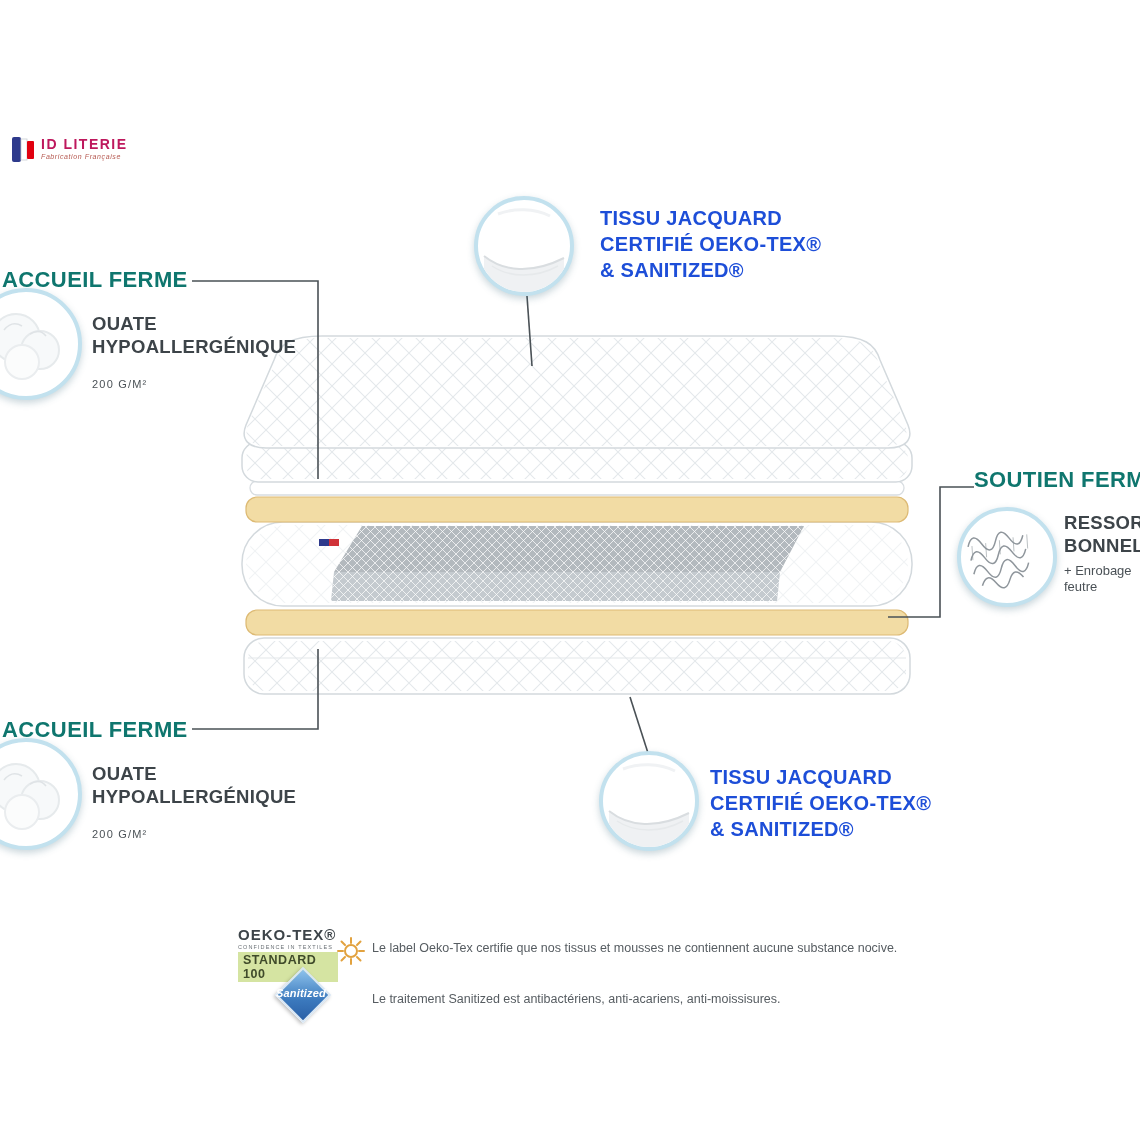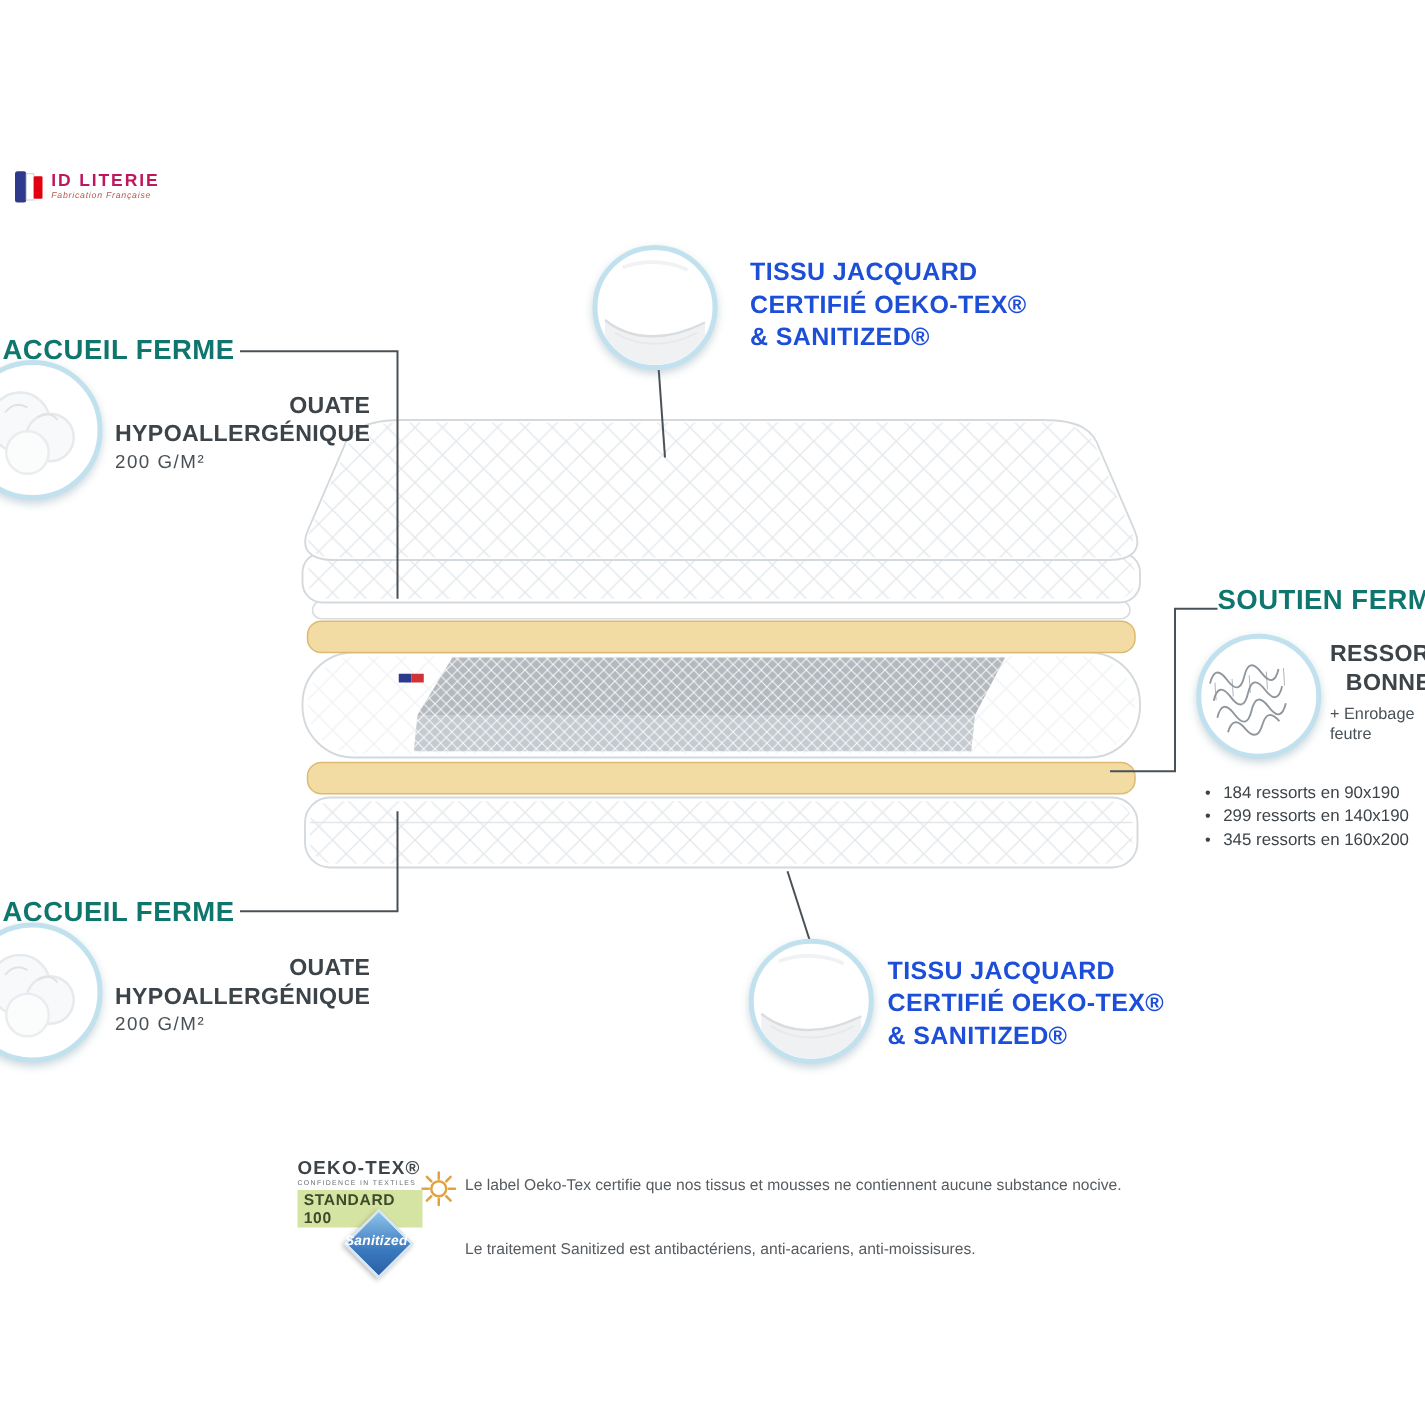--- a/index.html
+++ b/index.html
@@ -10,22 +10,22 @@
   
   .brand{left:12px;top:136px;display:flex;align-items:flex-start;gap:5px;z-index:5;}
   .brand-name{font-weight:bold;font-size:14px;letter-spacing:1.5px;color:#be185d;line-height:16px;}
   .brand-tagline{font-size:7px;font-style:italic;color:#b5574f;letter-spacing:.6px;margin-top:1px;}
 
   
   .h-title{font-weight:bold;font-size:22px;line-height:26px;letter-spacing:.4px;color:#0f766e;white-space:nowrap;z-index:4;}
   .callout-big div{font-weight:bold;font-size:20px;line-height:26px;letter-spacing:.3px;color:#1d4ed8;white-space:nowrap;}
   .callout-big{z-index:4;}
   .material{z-index:4;}
-  .material .l{font-weight:bold;font-size:18.5px;line-height:23px;letter-spacing:.3px;white-space:nowrap;color:#3d4449;text-align:right;}
-  .material .w{font-size:15px;line-height:16px;letter-spacing:1.2px;margin-top:4px;color:#4a5156;}
+  .material .l{font-weight:bold;font-size:18.5px;line-height:23px;letter-spacing:.3px;white-space:nowrap;color:#3d4449;}
+  .material .w{font-size:11px;line-height:16px;letter-spacing:1.2px;margin-top:18px;color:#4a5156;}
   .material .n{font-size:13px;line-height:16px;color:#4a5156;white-space:nowrap;}
   .material .n.first{margin-top:6px;}
 
   .bullets{z-index:4;}
   .bullet-row{display:flex;align-items:flex-start;font-size:13.5px;line-height:19px;white-space:nowrap;color:#3d4449;}
   .bullet-row::before{content:"\2022";margin-right:10px;font-size:13px;color:#3d4449;}
 
   
   .circle{position:absolute;background:#fff;border:4px solid #c2e1ee;border-radius:50%;
           box-shadow:0 3px 7px rgba(70,110,130,.28);z-index:3;overflow:hidden;box-sizing:border-box;}
@@ -180,25 +180,20 @@
 
   <div class="abs h-title" style="left:974px;top:467px;">SOUTIEN FERME</div>
 
   <div class="abs material" style="left:1064px;top:511px;">
     <div class="l">RESSORTS</div>
     <div class="l">BONNELL</div>
     <div class="n first">+ Enrobage</div>
     <div class="n">feutre</div>
   </div>
 
-  <div class="abs bullets" style="left:964px;top:624px;">
-    <div class="bullet-row">184 ressorts en 90x190</div>
-    <div class="bullet-row">299 ressorts en 140x190</div>
-    <div class="bullet-row">345 ressorts en 160x200</div>
-  </div>
 
   <div class="abs h-title" style="left:2px;top:717px;">ACCUEIL FERME</div>
 
   <div class="abs material" style="left:92px;top:762px;">
     <div class="l">OUATE</div>
     <div class="l">HYPOALLERGÉNIQUE</div>
     <div class="w">200 G/M²</div>
   </div>
 
   <div class="abs callout-big" style="left:710px;top:764px;">

